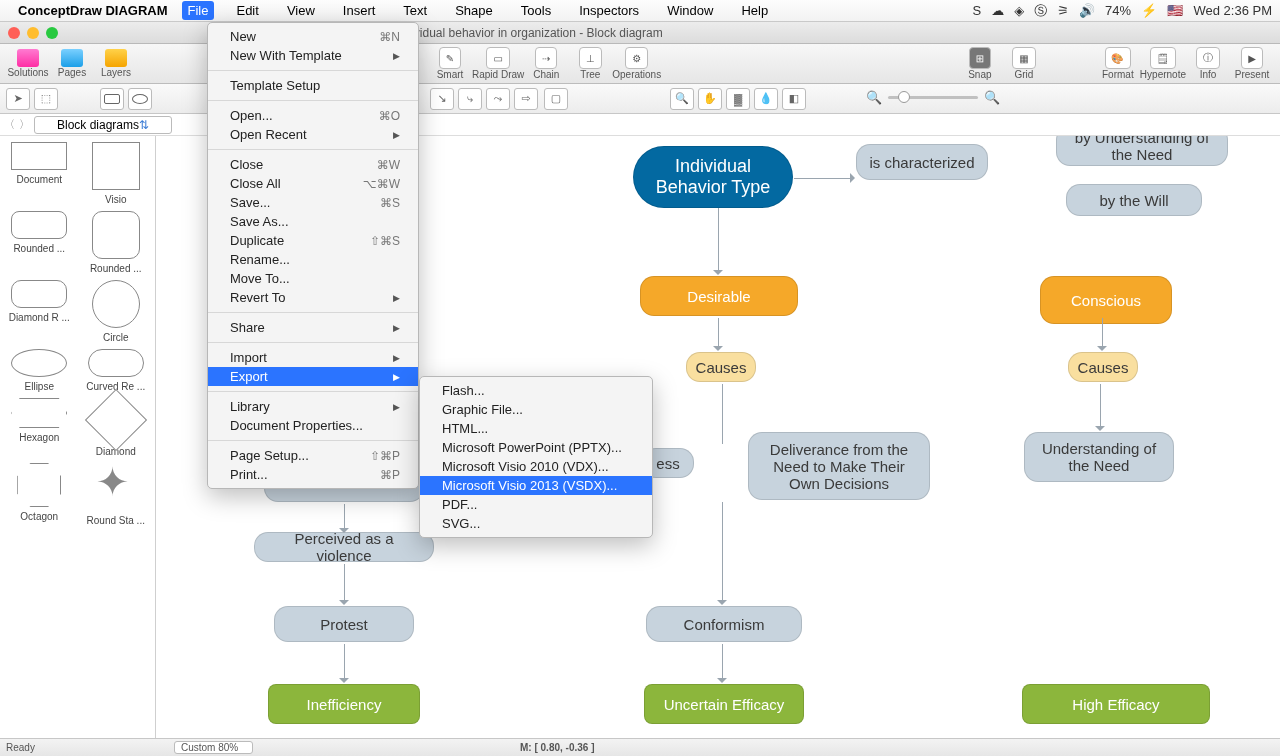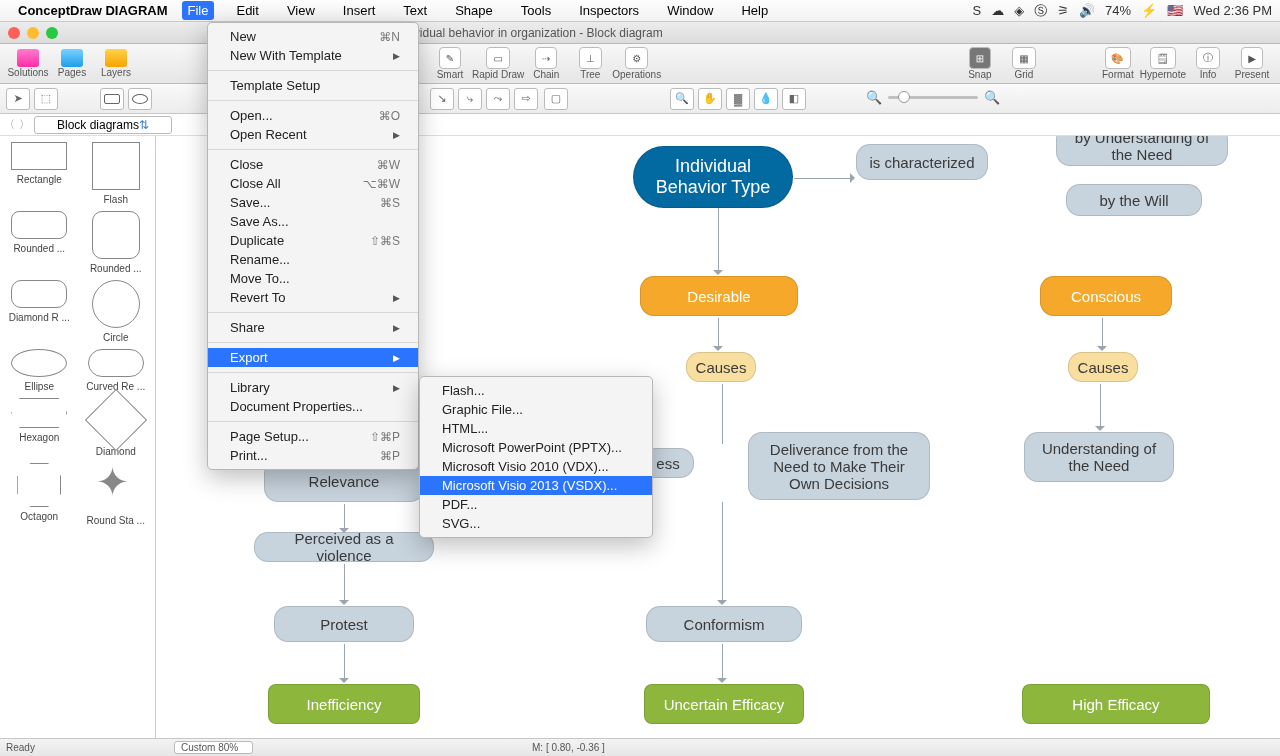--- a/index.html
+++ b/index.html
@@ -253,25 +253,25 @@
       <span>Block diagrams</span> 
       <span style="color:#3a7bd5">⇅</span>
     </span>
 </div>
 
 <div class="main">
   <div class="lib">
     <div class="shapes-grid" id="shapes-grid">
         <div class="sh">
           <div class="sw rect"></div>
-          <span>Rectangle</span>
+          <span>Document</span>
         </div>
         <div class="sh">
           <div class="sw square"></div>
-          <span>Flash</span>
+          <span>Visio</span>
         </div>
         <div class="sh">
           <div class="sw rrect"></div>
           <span>Rounded  ...</span>
         </div>
         <div class="sh">
           <div class="sw rsquare"></div>
           <span>Rounded ...</span>
         </div>
         <div class="sh">
@@ -310,21 +310,21 @@
   </div>
 
   <div class="canvas">
 
     <div class="node n-blue" style="left:477px;top:10px;width:160px;height:62px;">Individual Behavior Type</div>
     <div class="node n-grey" style="left:700px;top:8px;width:132px;height:36px;">is characterized</div>
     <div class="node n-grey" style="left:900px;top:-10px;width:172px;height:40px;">by Understanding of the Need</div>
     <div class="node n-grey" style="left:910px;top:48px;width:136px;height:32px;">by the Will</div>
 
     <div class="node n-orange" style="left:484px;top:140px;width:158px;height:40px;">Desirable</div>
-    <div class="node n-orange" style="left:884px;top:140px;width:132px;height:40px;">Conscious</div>
+    <div class="node n-orange" style="left:884px;top:140px;width:132px;height:48px;">Conscious</div>
 
     <div class="node n-yellow" style="left:530px;top:216px;width:70px;height:30px;">Causes</div>
     <div class="node n-yellow" style="left:912px;top:216px;width:70px;height:30px;">Causes</div>
 
     <div class="node n-grey" style="left:108px;top:324px;width:160px;height:42px;">Relevance</div>
     <div class="node n-grey" style="left:486px;top:312px;width:52px;height:30px;">ess</div>
     <div class="node n-grey" style="left:592px;top:296px;width:182px;height:68px;">Deliverance from the Need to Make Their Own Decisions</div>
     <div class="node n-grey" style="left:868px;top:296px;width:150px;height:50px;">Understanding of the Need</div>
 
     <div class="node n-grey" style="left:98px;top:396px;width:180px;height:30px;">Perceived as a violence</div>
@@ -406,20 +406,23 @@
       <span>Move To...</span>
     </div>
     <div class="mi sub">
       <span>Revert To</span>
     </div>
     <div class="sep"></div>
     <div class="mi sub">
       <span>Share</span>
     </div>
     <div class="sep"></div>
+    <div class="mi sub">
+      <span>Import</span>
+    </div>
     <div class="mi sub sel">
       <span>Export</span>
     </div>
     <div class="sep"></div>
     <div class="mi sub">
       <span>Library</span>
     </div>
     <div class="mi">
       <span>Document Properties...</span>
     </div>
@@ -457,14 +460,14 @@
       <span>PDF...</span>
     </div>
     <div class="mi">
       <span>SVG...</span>
     </div>
   </div>
 
 <div class="footer">
   <span>Ready</span>
   <span class="zoom">Custom 80%</span>
-  <span style="position:absolute;left:532px;">M: [ 0.80, -0.36 ]</span>
+  <span style="position:absolute;left:520px;font-weight:bold;">M: [ 0.80, -0.36 ]</span>
 </div>
 
 </body></html>

